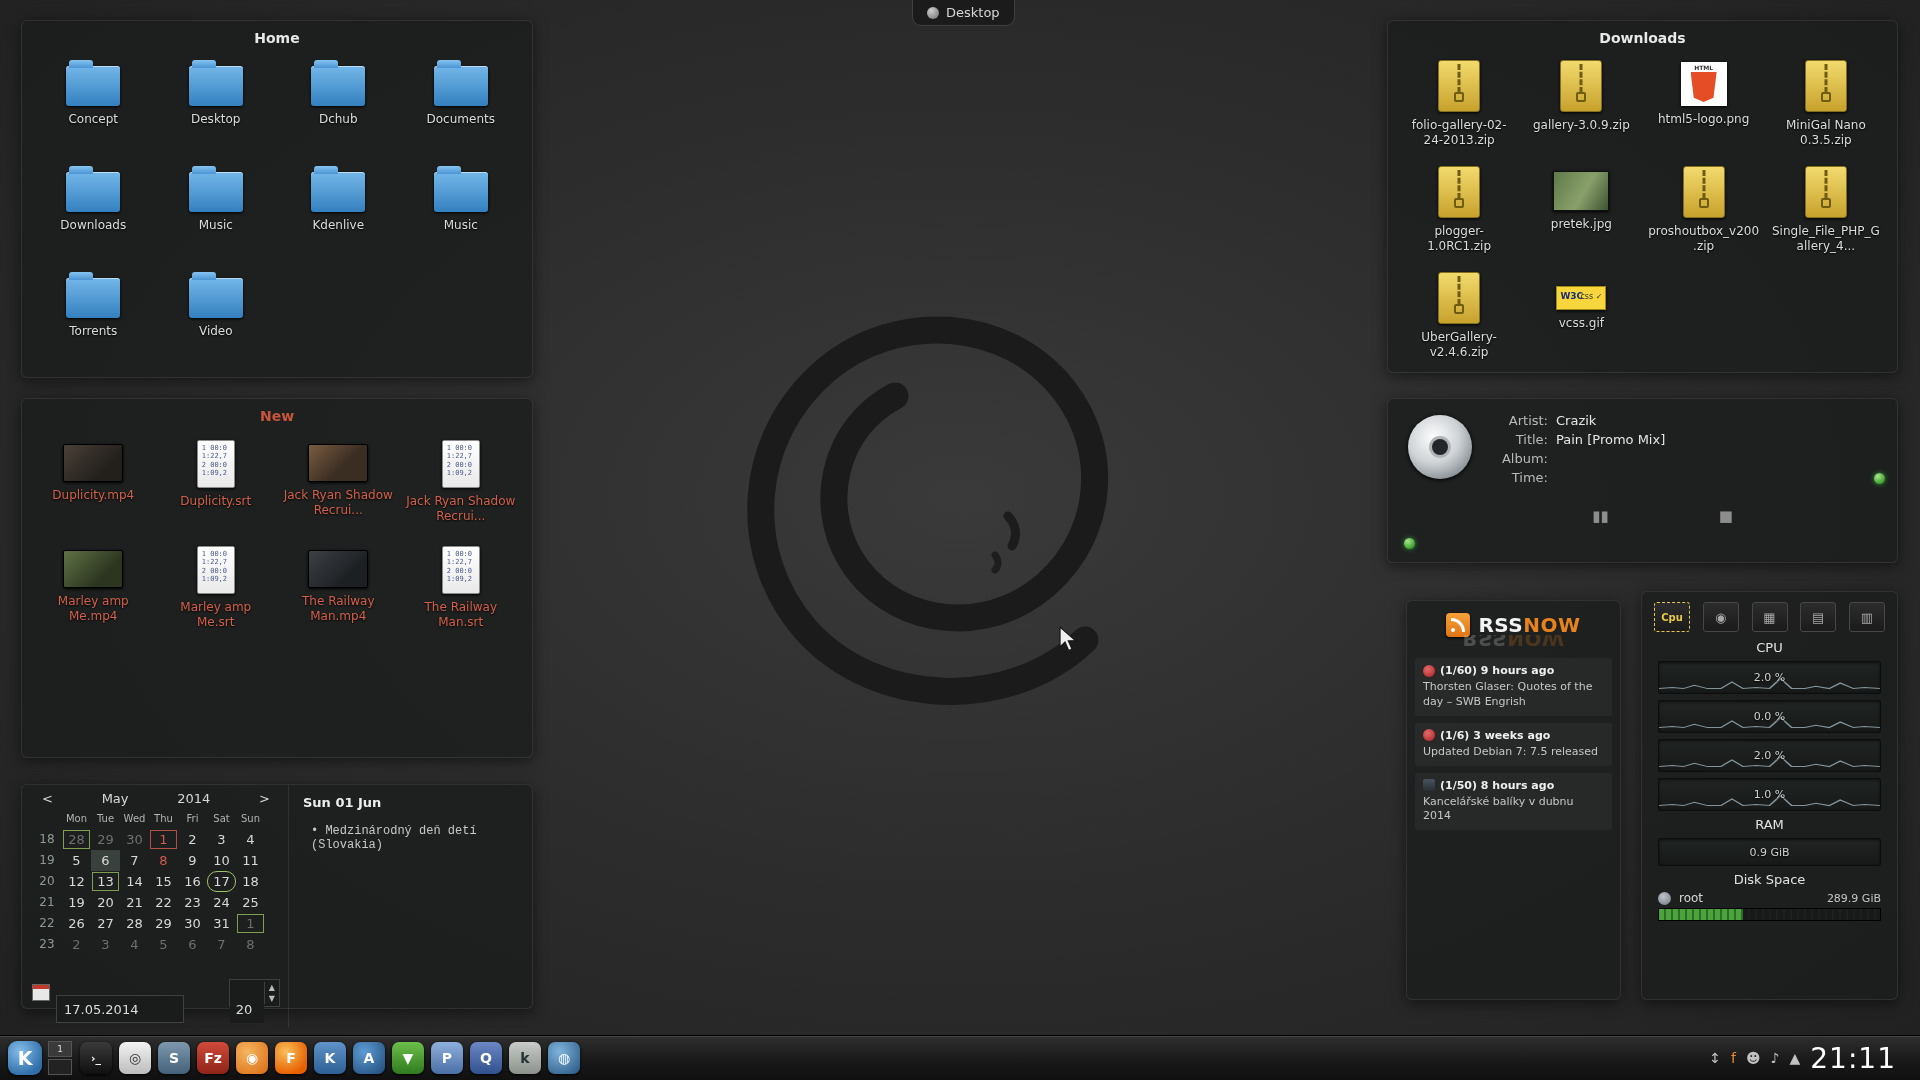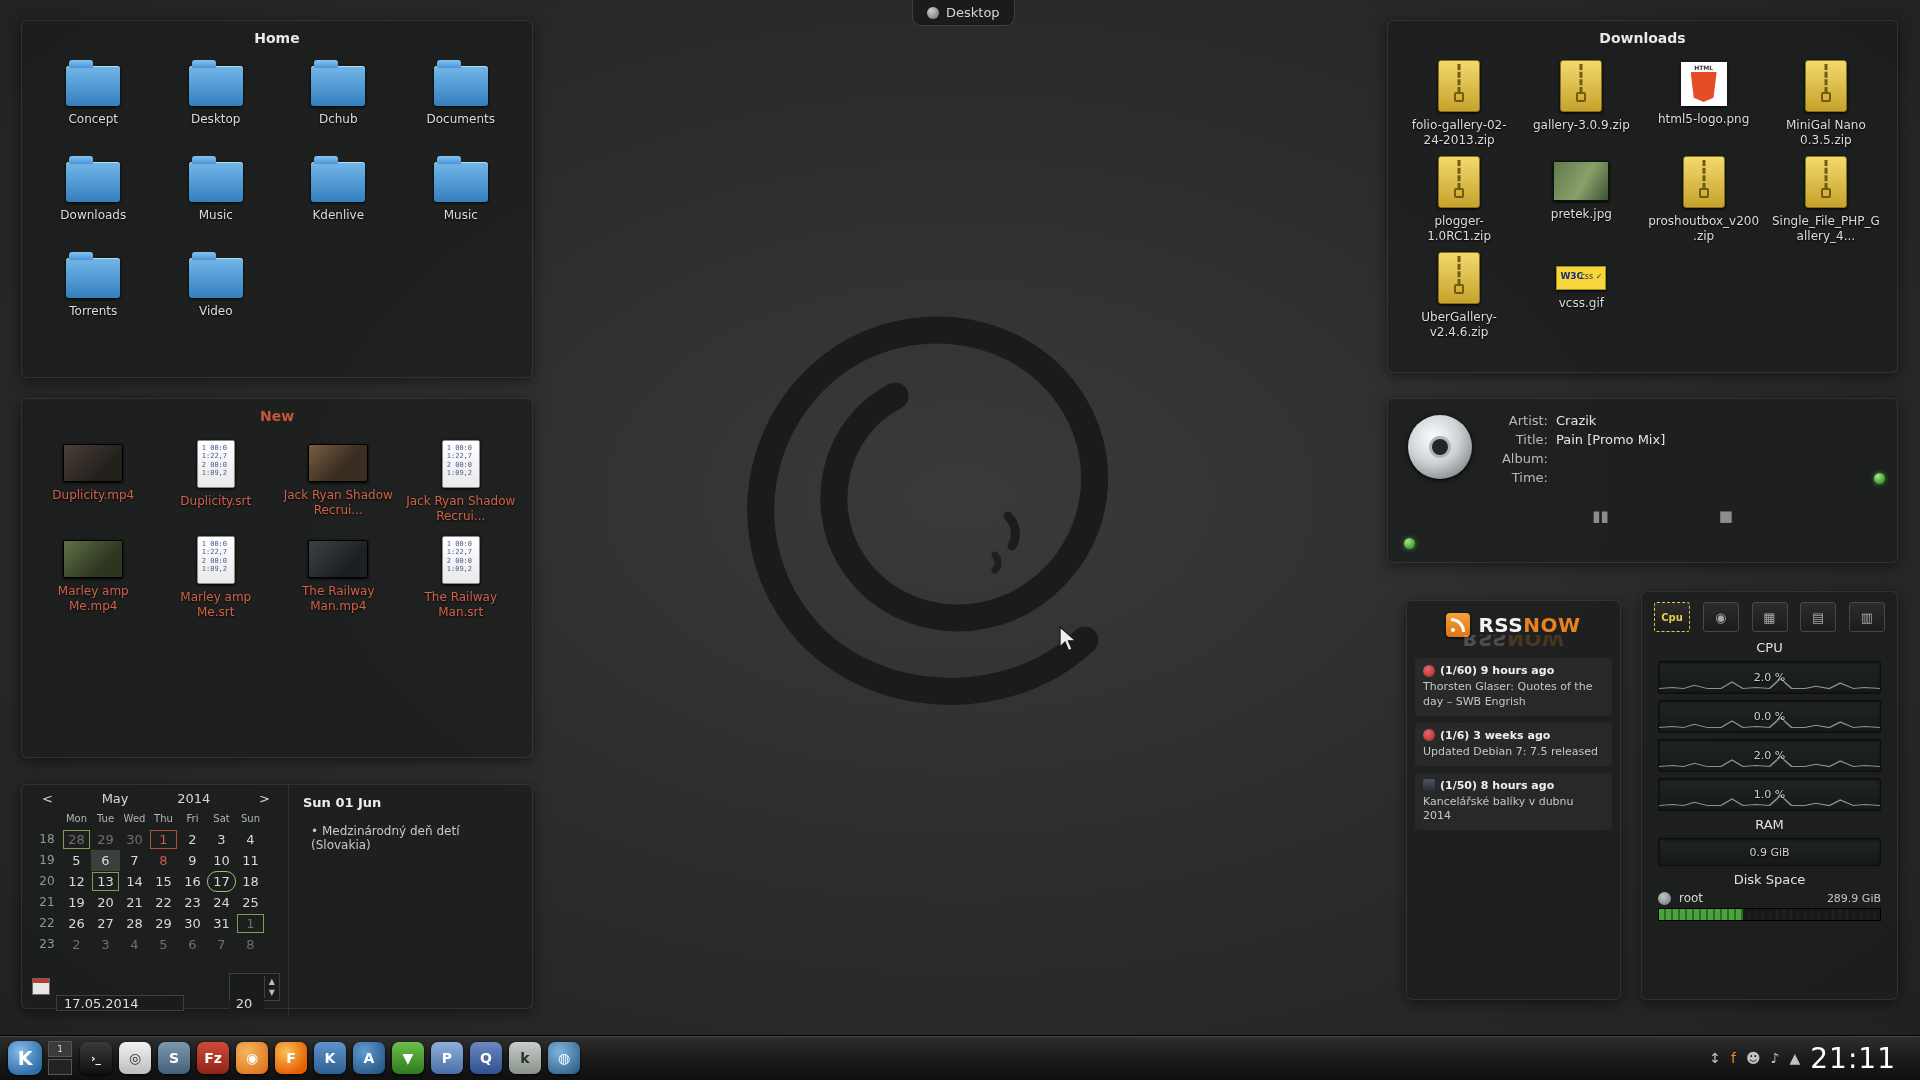--- a/index.html
+++ b/index.html
@@ -5,21 +5,21 @@
   html,body{margin:0;padding:0;width:1920px;height:1080px;overflow:hidden;
     font-family:"DejaVu Sans",sans-serif;background:#242424;}
   .desktop{position:absolute;inset:0;
     background:radial-gradient(ellipse at 50% 46%,#3a3a3a 0%,#2d2d2d 45%,#202020 100%);}
   .wallpaper{position:absolute;inset:0;pointer-events:none;}
 
   
   .widget{position:absolute;background:rgba(26,30,28,.78);border:1px solid rgba(255,255,255,.09);
     border-radius:6px;box-shadow:0 3px 14px rgba(0,0,0,.5);color:#dcdcdc;}
   .fv-title{text-align:center;font-weight:bold;font-size:14px;color:#e8e8e8;padding-top:9px;}
-  .fv-grid{display:grid;grid-template-columns:repeat(4,1fr);padding:12px 10px 0;}
+  .fv-grid{display:grid;grid-template-columns:repeat(4,1fr);padding:12px 10px 0;row-gap:10px;}
   .fv-item{text-align:center;font-size:12px;color:#dcdcdc;min-height:96px;}
   .fv-label{display:block;max-width:112px;margin:6px auto 0;line-height:1.25;word-wrap:break-word;
     text-shadow:0 1px 2px #000;}
   .new-colored .fv-title{color:#c8553a;}
   .new-colored .fv-label{color:#d2604a;}
 
   
   .icn{display:inline-block;vertical-align:top;}
   .folder-icon{width:54px;height:40px;margin-top:8px;border-radius:3px;position:relative;
     background:linear-gradient(#74b7e9,#3380bf);box-shadow:inset 0 1px 0 rgba(255,255,255,.5),0 1px 3px #000;}
@@ -64,31 +64,31 @@
   .cal-c.wk{color:#8f9a93;font-size:12px;}
   .cal-c.oth{color:#6f6f6f;}
   .cal-c.hol{color:#cf5b4d;}
   .cal-c.frm{outline:1px solid #7e9f53;outline-offset:-2px;}
   .cal-c.hol.frm{outline-color:#b05045;}
   .cal-c.sel{background:#39413d;}
   .cal-c.tod{border:1px solid #9ec46a;border-radius:10px;line-height:19px;}
   .cal-foot{display:flex;align-items:center;gap:6px;margin-top:7px;}
   .mini-cal-icon{width:16px;height:15px;background:#e8e8e8;border:1px solid #666;position:relative;}
   .mini-cal-icon::before{content:"";position:absolute;top:0;left:0;right:0;height:4px;background:#c0392b;}
-  .date-input,.spin-input{background:#191c1b;border:1px solid #3c403e;color:#ddd;height:16px;
+  .date-input,.spin-input{background:#191c1b;border:1px solid #3c403e;color:#ddd;height:28px;
     font-size:13px;box-sizing:border-box;font-family:"DejaVu Sans",sans-serif;margin-top:33px;}
   .date-input{width:128px;padding:0 7px;}
   .spin{margin-left:auto;margin-right:4px;display:flex;align-items:center;background:#191c1b;
     border:1px solid #3c403e;height:26px;}
   .spin-input{border:none;width:34px;text-align:left;padding:0 6px;}
   .spin-btns{display:flex;flex-direction:column;border-left:1px solid #3c403e;}
   .spin-btns span{font-size:8px;line-height:11px;padding:0 4px;color:#bbb;cursor:default;}
   .cal-side{flex:1;border-left:1px solid rgba(255,255,255,.08);padding:10px 14px;}
   .cal-side-title{font-weight:bold;font-size:13px;color:#eee;margin-bottom:14px;}
-  .cal-event{font-size:12px;color:#c9c9c9;margin-left:8px;}
+  .cal-event{font-size:12px;color:#c9c9c9;margin-left:8px;font-family:Liberation Mono, monospace;}
   .cal-event::before{content:"• ";color:#c9c9c9;}
 
   
   .cd-icon{position:absolute;left:20px;top:16px;width:64px;height:64px;border-radius:50%;
     background:radial-gradient(circle at 40% 35%,#fdfdfd,#cfd3d6 45%,#8f979c 75%,#6e767b);
     box-shadow:0 1px 4px #000;}
   .cd-icon::before{content:"";position:absolute;left:50%;top:50%;width:16px;height:16px;border-radius:50%;
     transform:translate(-50%,-50%);background:#23262a;box-shadow:0 0 0 3px #aeb4b8;}
   .p-rows{position:absolute;left:104px;top:12px;right:14px;}
   .p-row{display:flex;font-size:13px;line-height:19px;}

